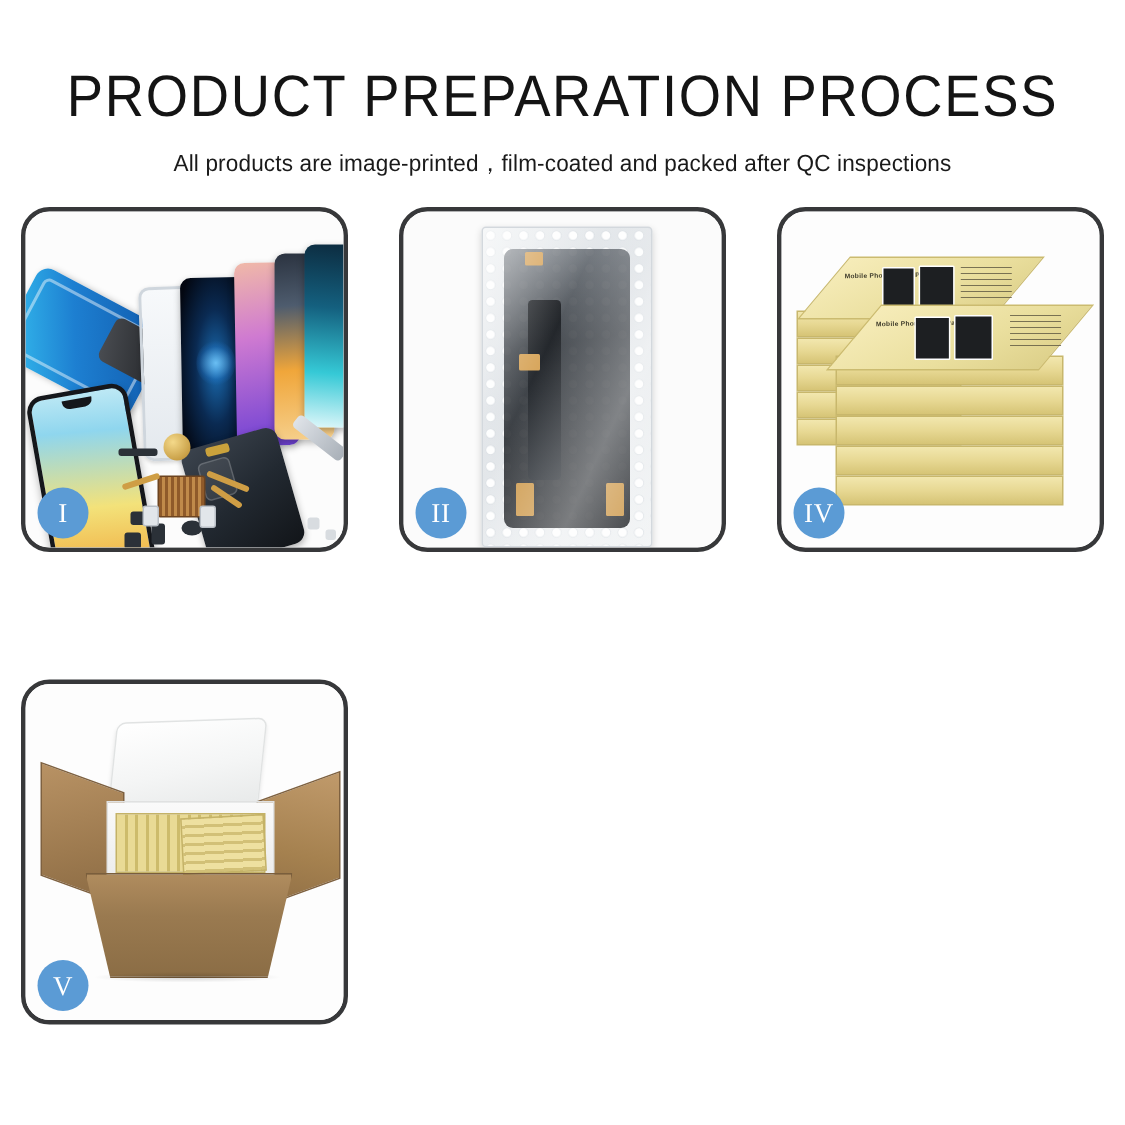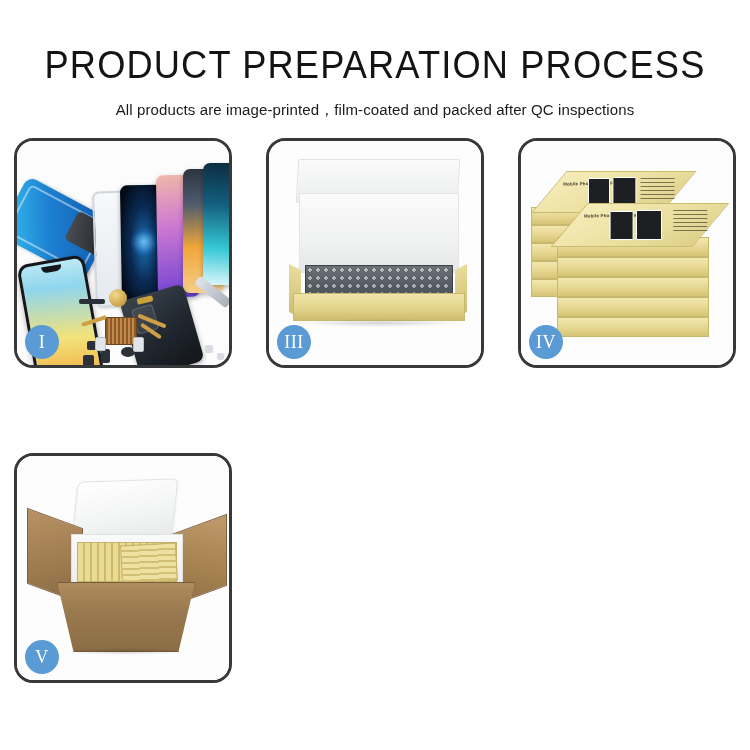--- a/index.html
+++ b/index.html
@@ -383,33 +383,35 @@
         <div class="chipg" style="left:120px;top:156px;width:16px;height:6px;transform:rotate(-14deg);"></div>
         <div class="flex" style="left:120px;top:178px;width:30px;transform:rotate(22deg);"></div>
         <div class="flex" style="left:64px;top:178px;width:26px;transform:rotate(-18deg);"></div>
         <div class="flex" style="left:122px;top:188px;width:24px;transform:rotate(34deg);"></div>
         <div class="chip" style="left:188px;top:204px;width:8px;height:8px;background:#d8dce0;"></div>
         <div class="chip" style="left:200px;top:212px;width:7px;height:7px;background:#d8dce0;"></div>
       </div>
       <div class="badge">I</div>
     </div>
 
-
     <div class="card">
-      <div class="scene p3">
-        <div class="b3-lid"></div>
-        <div class="b3-foam"></div>
-        <div class="b3-inner"></div>
-        <div class="b3-left"></div>
-        <div class="b3-right"></div>
-        <div class="b3-front"></div>
-        <div class="b3-shadow"></div>
+      <div class="scene p2">
+        <div class="bw">
+          <div class="inner"></div>
+          <div class="flexstrip"></div>
+          <div class="tapeA"></div>
+          <div class="tapeB"></div>
+          <div class="tapeC"></div>
+          <div class="tapeD"></div>
+          <div class="sheen"></div>
+        </div>
       </div>
-      <div class="badge">III</div>
+      <div class="badge">II</div>
     </div>
+
 
     <div class="card">
       <div class="scene p4">
         <div class="stackwrap">
 
           <div class="sbox" style="left:10px;top:66px;width:108px;height:16px;"></div>
           <div class="sbox" style="left:10px;top:84px;width:108px;height:16px;"></div>
           <div class="sbox" style="left:10px;top:102px;width:108px;height:16px;"></div>
           <div class="sbox" style="left:10px;top:120px;width:108px;height:16px;"></div>
           <div class="sbox" style="left:10px;top:138px;width:108px;height:16px;"></div>

